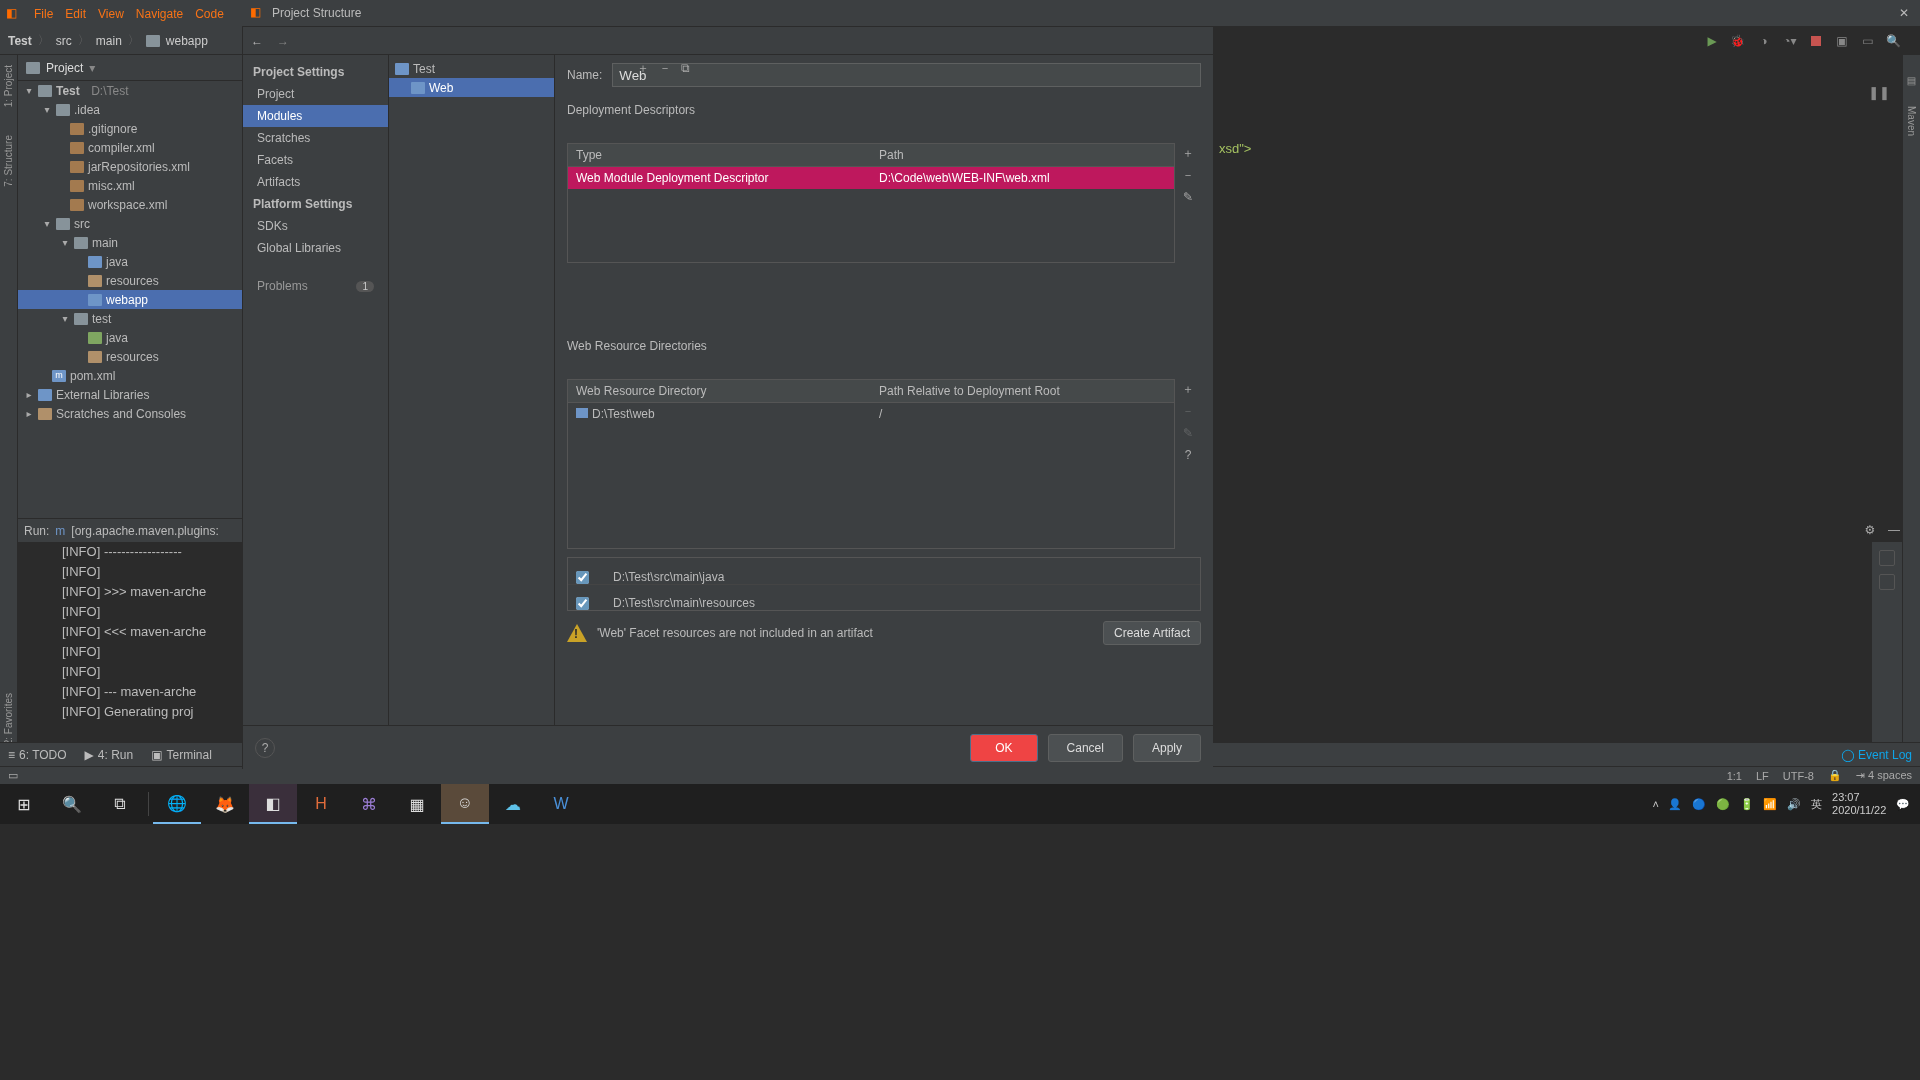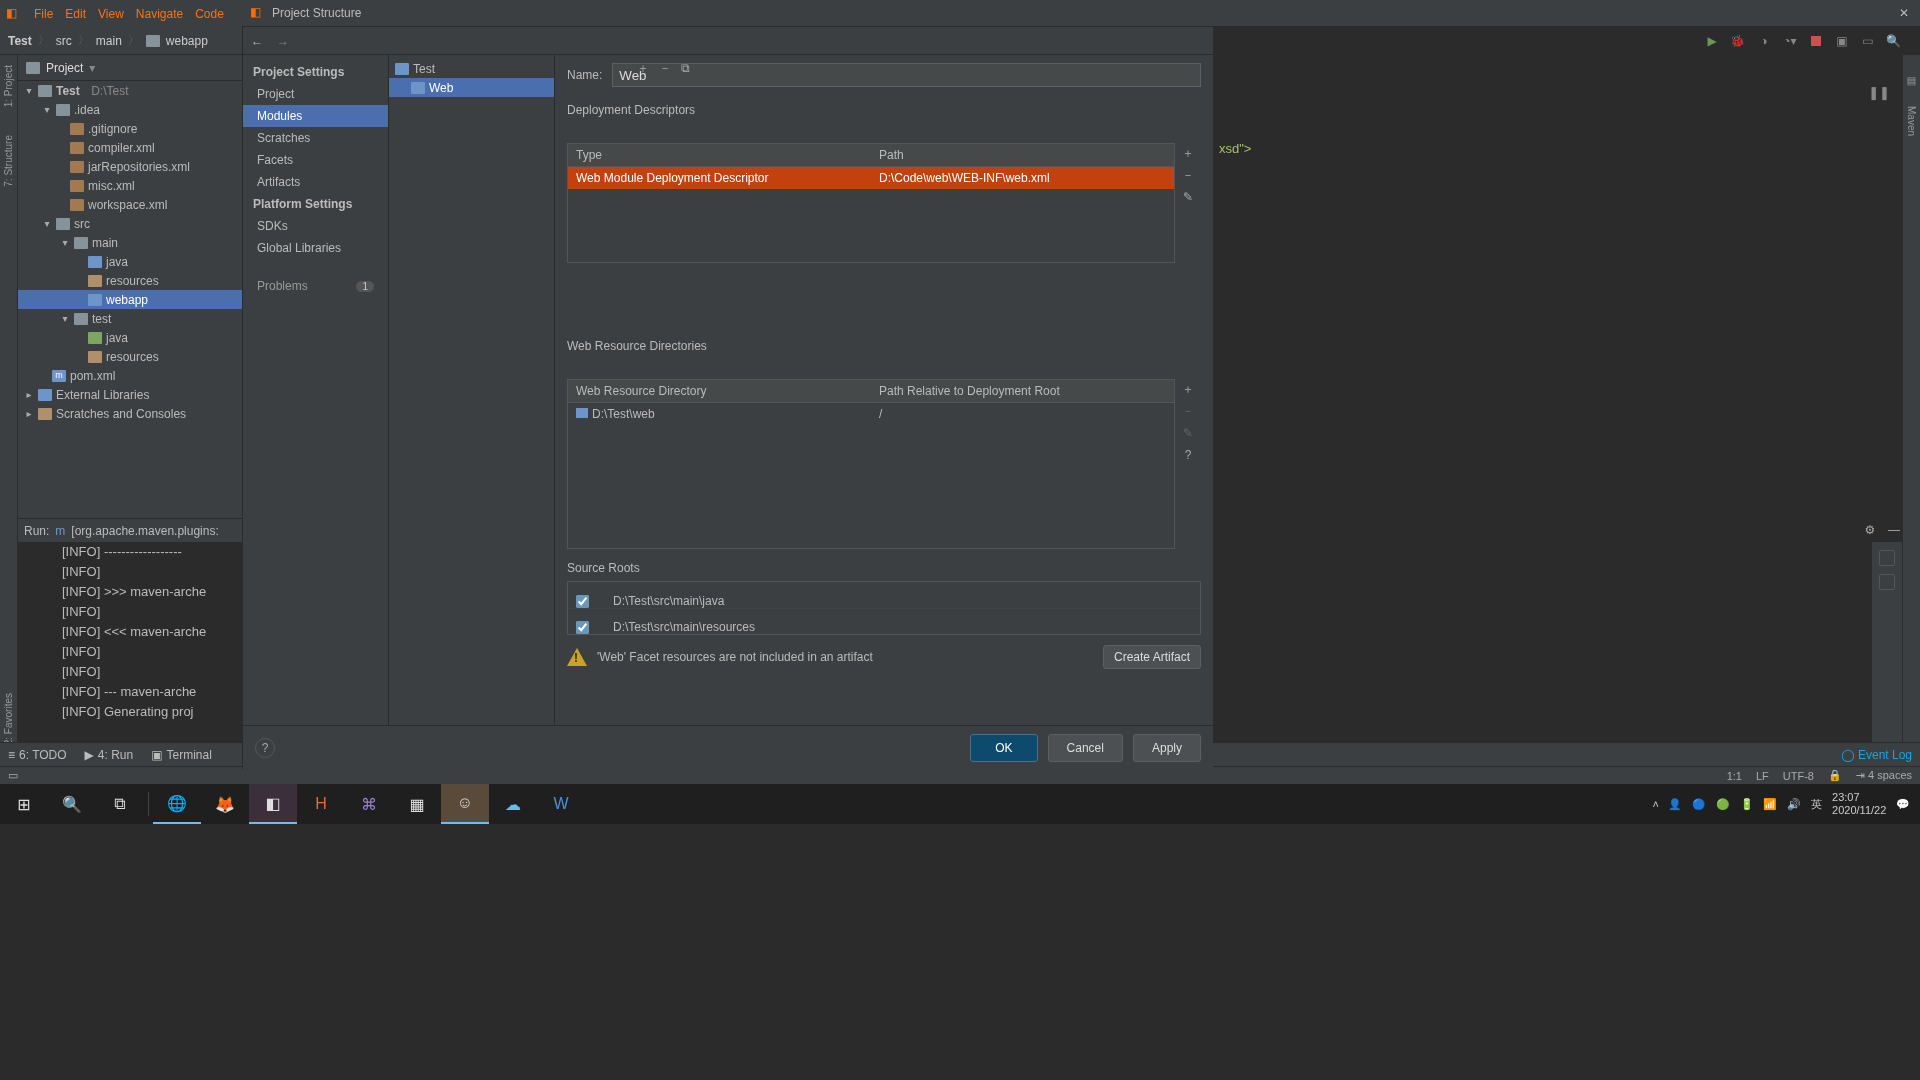--- a/index.html
+++ b/index.html
@@ -106,27 +106,27 @@
 .ps-name-row label { color:#bbb;}
 .ps-name-row input { flex:1; height:24px; background:#45494a; border:1px solid #5e6060; color:#ddd; padding:0 6px;}
 
 .ps-section-title { color:#bbb; margin:4px 0 6px;}
 
 .ps-table-wrap { position:relative; display:flex;margin-top:20px;}
 .ps-table { flex:1; background:#3c3f41; border:1px solid #555;}
 .ps-table .th { display:flex; background:#45494a; border-bottom:1px solid #555;}
 .ps-table .th .c { padding:4px 8px; color:#bbb;}
 .ps-table .tr { display:flex; height:22px; align-items:center;}
-.ps-table .tr.sel { background:#c2410c; color:#fff;}
+.ps-table .tr.sel { background:#be185d; color:#fff;}
 .ps-table .tr .c { padding:0 8px;}
 .ps-side-btns { width:26px; display:flex; flex-direction:column; align-items:center; padding-top:2px; gap:6px;}
 .ps-side-btns .b { width:16px; height:16px; color:#aaa; display:flex;align-items:center;justify-content:center; cursor:pointer;}
 
 .ps-btn { background:#4c5052; border:1px solid #5e6060; color:#ddd; padding:4px 10px; border-radius:3px; cursor:pointer; display:inline-block;}
-.ps-btn.primary { background:#0c4a6e; border-color:#4a708b; color:#fff;}
+.ps-btn.primary { background:#ef4444; border-color:#4a708b; color:#fff;}
 
 .ps-filler { height:72px;}
 
 .ps-source-roots { border:1px solid #555; background:#3c3f41;}
 .ps-source-roots .r { height:26px; display:flex; align-items:flex-end; gap:24px; padding:0 8px; border-top:1px solid #444;}
 .ps-source-roots .r:first-child { border-top:none;}
 .ps-source-roots input[type=checkbox]{ accent-color:#6897bb;}
 
 .ps-warning { display:flex; align-items:center; gap:10px; margin-top:10px;}
 .ps-warning .tri { width:0;height:0;border-left:10px solid transparent;border-right:10px solid transparent;border-bottom:18px solid #c9a227; position:relative;}
@@ -438,21 +438,20 @@
         </div>
         <div class="ps-side-btns">
           <div class="b">＋</div>
           <div class="b" style="opacity:.35">－</div>
           <div class="b" style="opacity:.35">✎</div>
           <div class="b">?</div>
         </div>
       </div>
 
       <div style="height:8px"></div>
-      <div class="ps-section-title">Source Roots</div>
       <div class="ps-source-roots">
         <div class="r">
             <input type="checkbox" checked="" style="">
             <span>D:\Test\src\main\java</span>
           </div>
         <div class="r">
             <input type="checkbox" checked="" style="">
             <span>D:\Test\src\main\resources</span>
           </div>
       </div>

